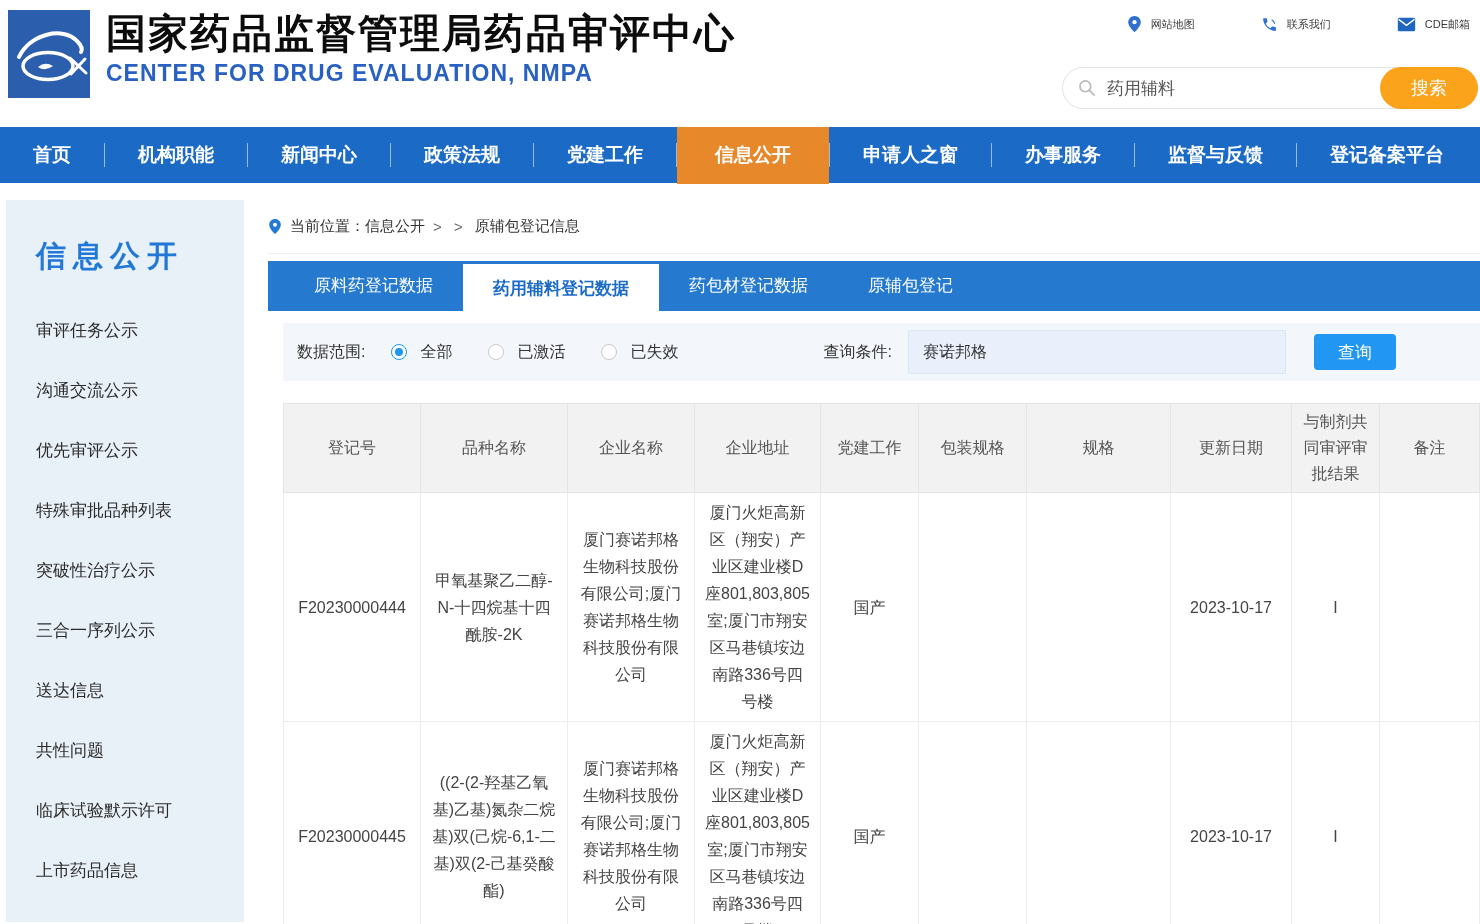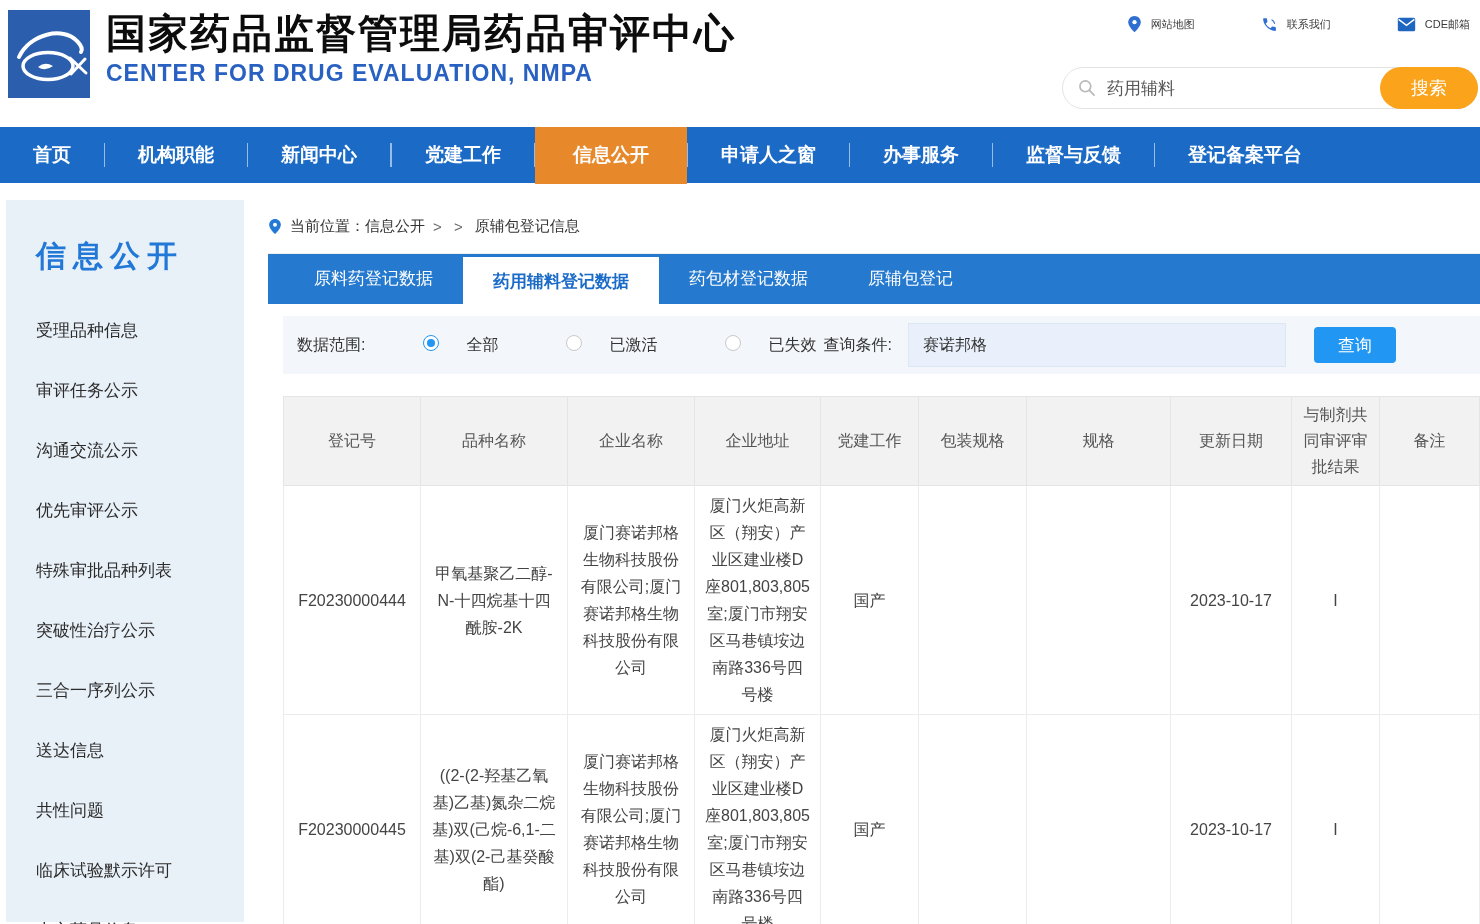--- a/index.html
+++ b/index.html
@@ -36,29 +36,29 @@
     flex-shrink:0; padding-top:36px; }
   .sidebar-title { padding-left:30px; font-size:30px; font-weight:bold; letter-spacing:7px; color:var(--heading-blue); }
   .sidebar-list { list-style:none; margin-top:24px; }
   .sidebar-item { height:60px; line-height:60px; padding-left:30px; font-size:17px; color:#2b2b2b; cursor:pointer; }
 
   .content { flex:1; min-width:0; padding-left:24px; }
   .breadcrumb { margin-top:34px; display:flex; align-items:center; gap:8px; font-size:15px; color:#333; }
   .crumb-sep { color:#666; letter-spacing:4px; }
   .content-divider { border:none; border-top:1px solid #efefef; margin-top:17px; }
 
-  .tabs { height:50px; background:var(--tab-blue); display:flex; align-items:flex-start; padding-left:16px; }
+  .tabs { margin-top:7px; height:50px; background:var(--tab-blue); display:flex; align-items:flex-start; padding-left:16px; }
   .tab { height:50px; line-height:50px; padding:0 30px; font-size:17px; color:#fff; cursor:pointer; white-space:nowrap; }
   .tab.active { position:relative; top:3px; background:#fff; color:#1b6bc8; font-weight:bold; }
 
   .filter-bar { margin-left:15px; margin-top:12px; height:58px; background:#f3f6fa; display:flex;
     align-items:center; font-size:16px; color:#333; }
   .scope-label { margin-left:14px; }
   .radio-group { display:flex; gap:36px; margin-left:26px; }
-  .radio-option { display:flex; align-items:flex-start; gap:27px; cursor:pointer;margin-left:32px; }
+  .radio-option { display:flex; align-items:center; gap:13px; cursor:pointer; }
   .radio { width:16px; height:16px; border-radius:50%; border:1px solid #c9c9c9; background:#fff; position:relative; flex-shrink:0; }
   .radio.selected { border-color:#2196f3; }
   .radio.selected::after { content:''; position:absolute; left:3px; top:3px; width:8px; height:8px;
     border-radius:50%; background:#2196f3; }
   .query-label { margin-left:auto; }
   .query-input { margin-left:16px; width:378px; height:44px; background:var(--input-bg); border:1px solid #dde7f4;
     font-size:16px; color:#333; padding:0 14px; outline:none; font-family:inherit; }
   .query-btn { margin-left:28px; margin-right:84px; width:82px; height:36px; background:var(--query-blue);
     border:none; border-radius:4px; color:#fff; font-size:17px; cursor:pointer; font-family:inherit; flex-shrink:0; }
 
@@ -119,40 +119,40 @@
   </div>
 </div>
 
 <div class="nav">
     <div class="nav-item">首页</div>
     <span class="nav-sep"></span>
     <div class="nav-item">机构职能</div>
     <span class="nav-sep"></span>
     <div class="nav-item">新闻中心</div>
     <span class="nav-sep"></span>
+    <div class="nav-item">政策法规</div>
     <span class="nav-sep"></span>
     <div class="nav-item">党建工作</div>
     <span class="nav-sep"></span>
     <div class="nav-item active">信息公开</div>
     <span class="nav-sep"></span>
     <div class="nav-item">申请人之窗</div>
     <span class="nav-sep"></span>
     <div class="nav-item">办事服务</div>
     <span class="nav-sep"></span>
     <div class="nav-item">监督与反馈</div>
     <span class="nav-sep"></span>
     <div class="nav-item">登记备案平台</div>
   </div>
 
 <div class="main">
 
   <div class="sidebar">
     <div class="sidebar-title">信息公开</div>
     <ul class="sidebar-list">
-        <li class="sidebar-item">受理品种信息</li>
         <li class="sidebar-item">审评任务公示</li>
         <li class="sidebar-item">沟通交流公示</li>
         <li class="sidebar-item">优先审评公示</li>
         <li class="sidebar-item">特殊审批品种列表</li>
         <li class="sidebar-item">突破性治疗公示</li>
         <li class="sidebar-item">三合一序列公示</li>
         <li class="sidebar-item">送达信息</li>
         <li class="sidebar-item">共性问题</li>
         <li class="sidebar-item">临床试验默示许可</li>
         <li class="sidebar-item">上市药品信息</li>

